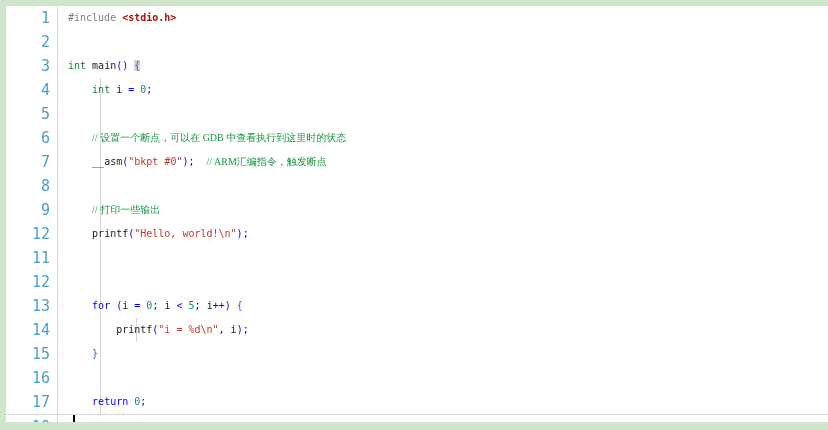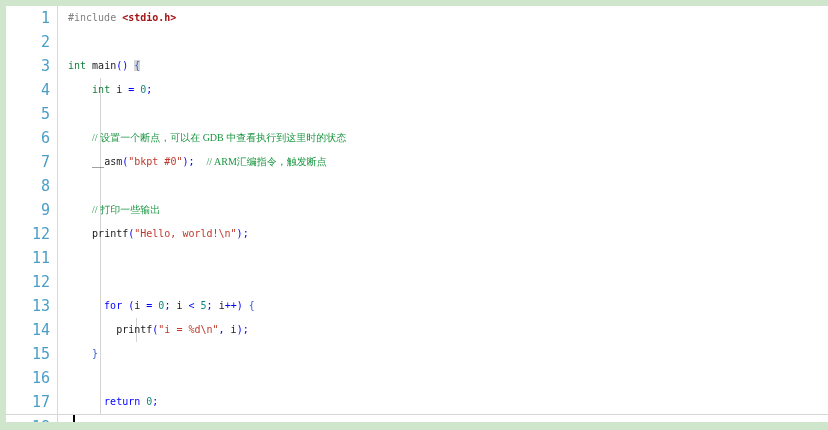--- a/index.html
+++ b/index.html
@@ -101,21 +101,21 @@
     width: 2px;
     height: 18px;
     background: #000000;
     vertical-align: -3px;
     margin-left: -1px;
   }
 
   
   .tok-preproc   { color: #808080; }
   .tok-header    { color: #a31515; font-weight: bold; }
-  .tok-keyword   { color: #0000ff; margin-left: 12px; }
+  .tok-keyword   { color: #0000ff; }
   .tok-type      { color: #15803d; }
   .tok-ident     { color: #1a1a1a; }
   .tok-func      { color: #1a1a1a; }
   .tok-punct     { color: #0000ff; }
   .tok-number    { color: #0f8a7a; }
   .tok-string    { color: #c0392b; }
   .tok-comment   { color: #1a9641; }
   .tok-brace     { color: #3a5fcd; }
   .tok-brace-match {
     color: #3a5fcd;

